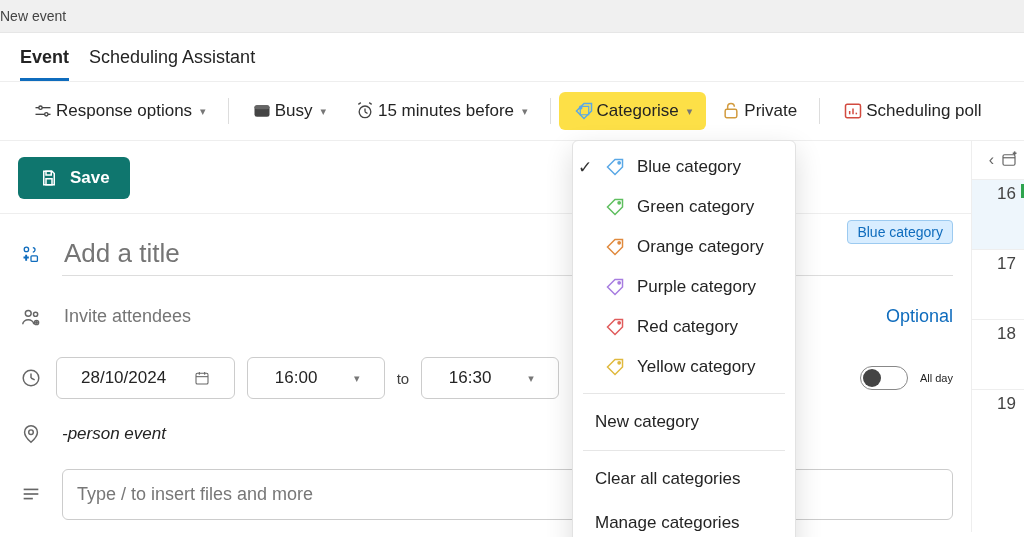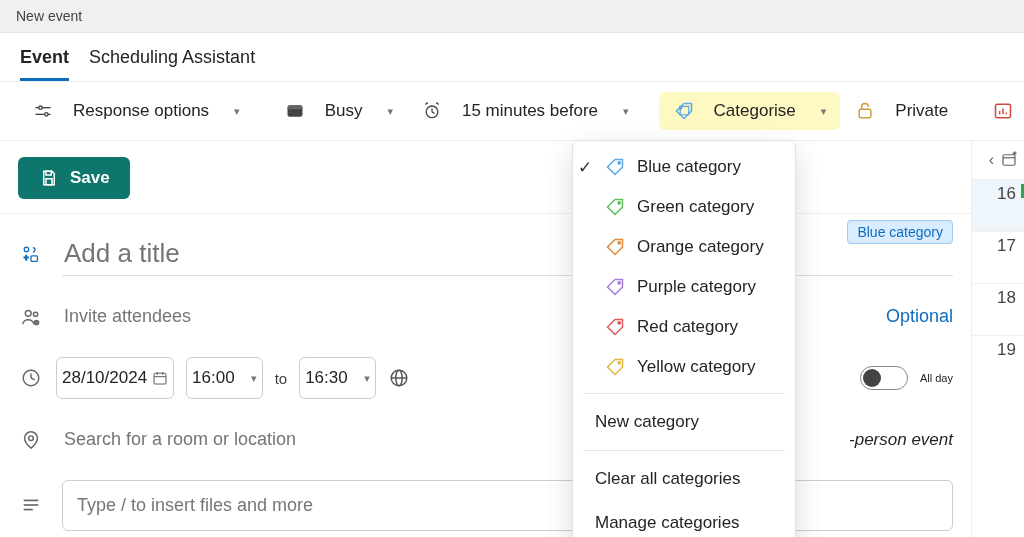--- a/index.html
+++ b/index.html
@@ -1,55 +1,55 @@
 <!DOCTYPE html>
 <html><head>
 <meta charset="utf-8">
 <style>
   * { box-sizing: border-box; margin: 0; padding: 0; font-family: "Segoe UI", -apple-system, sans-serif; }
   body { background: #fff; color: #242424; width: 1024px; height: 537px; overflow: hidden; }
-  .titlebar { background: #f0f0f0; padding: 8px 16px; font-size: 14px; color: #444; border-bottom: 1px solid #e6e6e6; }
+  .titlebar { background: #f0f0f0; padding: 8px 0; font-size: 14px; color: #444; border-bottom: 1px solid #e6e6e6; }
   .tabs { display: flex; gap: 20px; padding: 14px 20px 0 20px; font-size: 18px; }
   .tab { padding-bottom: 10px; cursor: pointer; }
   .tab.active { font-weight: 600; border-bottom: 3px solid #0f6cbd; }
   .toolbar { display: flex; align-items: center; padding: 10px 18px; gap: 0; border-top: 1px solid #eee; border-bottom: 1px solid #eee; font-size: 17px; }
-  .tb-btn { display: inline-flex; align-items: center; gap: 19px; padding: 8px 14px; border-radius: 6px; cursor: pointer; white-space: nowrap; }
-  .tb-btn.active { background: #fef9c3; }
+  .tb-btn { display: inline-flex; align-items: center; gap: 2px; padding: 8px 14px; border-radius: 6px; cursor: pointer; white-space: nowrap; }
+  .tb-btn.active { background: #fde047; }
   .tb-sep { width: 1px; height: 26px; background: #ddd; margin: 0 8px; }
   .chev { font-size: 11px; color: #777; margin-left: 6px; }
   .icon-svg { display: inline-flex; width: 22px; height: 22px; align-items: center; justify-content: center; }
   .content-wrap { display: flex; }
   .form-area { flex: 1; padding: 16px 18px 0 18px; border-right: 1px solid #eee; }
   .save-btn { display: inline-flex; align-items: center; gap: 10px; background: #0f766e; color: #fff; font-weight: 600; font-size: 17px; padding: 10px 20px; border-radius: 6px; cursor: pointer; margin-bottom: 14px; }
   .row { display: flex; align-items: center; gap: 18px; padding: 12px 0; }
   .row-icon { width: 26px; color: #666; display: flex; justify-content: center; }
   .title-input { flex: 1; font-size: 26px; color: #555; border: none; outline: none; border-bottom: 1px solid #ddd; padding: 6px 2px; }
   .attendee-input { flex: 1; font-size: 18px; color: #555; border: none; outline: none; padding: 6px 2px; }
   .optional-link { color: #0f6cbd; font-size: 18px; cursor: pointer; margin-left: 36px; }
-  .date-box, .time-box { border: 1px solid #ccc; border-radius: 6px; padding: 10px 5px; font-size: 17px; display: inline-flex; align-items: center; gap: 5px; cursor: pointer; }
+  .date-box, .time-box { border: 1px solid #ccc; border-radius: 6px; padding: 10px 24px; font-size: 17px; display: inline-flex; align-items: center; gap: 28px; cursor: pointer; text-align: center; }
   .to-label { font-size: 15px; color: #404040; }
   .globe, .timezone { color: #555; cursor: pointer; }
   .allday { display: inline-flex; align-items: center; gap: 12px; margin-left: auto; font-size: 11px; }
   .toggle { width: 48px; height: 24px; border: 1px solid #888; border-radius: 14px; position: relative; cursor: pointer; background: #fff; }
   .toggle .knob { position: absolute; left: 2px; top: 2px; width: 18px; height: 18px; border-radius: 50%; background: #444; }
   .loc-input { flex: 1; font-size: 18px; color: #555; border: none; outline: none; padding: 6px 2px; }
   .inperson { font-size: 17px; color: #242424; white-space: nowrap; font-style: italic; }
   .body-box { flex: 1; border: 1px solid #ccc; border-radius: 6px; padding: 14px; font-size: 18px; color: #777; margin-left: 44px; cursor: text; }
   .badge { position: absolute; top: 0; right: 0; background: #d8edff; color: #0f6cbd; border: 1px solid #9ccaf0; border-radius: 4px; padding: 3px 9px; font-size: 14px; }
   .title-row { position: relative; }
   .dropdown { position: absolute; left: 572px; top: 140px; width: 224px; background: #fff; border: 1px solid #e2e2e2; box-shadow: 0 10px 28px rgba(0,0,0,0.14); border-radius: 6px; padding: 6px 0; z-index: 50; }
   .dd-item { display: flex; align-items: center; gap: 12px; padding: 10px 14px; font-size: 17px; cursor: pointer; position: relative; }
   .dd-item .check { position: absolute; left: -2px; width: 28px; text-align: center; color: #333; }
   .dd-item .tagwrap { margin-left: 18px; display: inline-flex; }
   .dd-sep { height: 1px; background: #e6e6e6; margin: 6px 10px; }
   .dd-plain { padding: 12px 22px; font-size: 17px; cursor: pointer; }
   .sidecal { width: 52px; padding-top: 10px; position: relative; }
   .sidecal-top { display: flex; gap: 6px; justify-content: flex-end; padding: 0 6px 10px 0; color: #666; }
   .caret { font-size: 16px; cursor: pointer; }
-  .day-cell { height: 52px; border-top: 1px solid #eee; padding: 4px 8px 0 0; text-align: right; font-size: 17px; color: #444; position: relative; }
+  .day-cell { height: 70px; border-top: 1px solid #eee; padding: 4px 8px 0 0; text-align: right; font-size: 17px; color: #444; position: relative; }
   .day-cell.today { background: #eef6fc; }
   .day-cell .bar { position: absolute; right: 0; top: 4px; width: 3px; height: 14px; background: #2da44e; }
   svg { display: block; }
 </style>
 </head>
 <body>
 
 <div class="titlebar">
   <span>New event</span>
 </div>
@@ -287,21 +287,20 @@
     </div>
 
     
     <div class="row">
       <div class="row-icon">
         <svg viewBox="0 0 24 24" width="22" height="22" fill="none" stroke="#666" stroke-width="1.6">
             <path d="M12 21s-7-6.2-7-11a7 7 0 0 1 14 0c0 4.8-7 11-7 11z"></path>
             <circle cx="12" cy="10" r="2.5"></circle>
           </svg>
       </div>
-      <input class="loc-input" placeholder="Search for a room or location" style="">
       <span class="inperson">-person event</span>
     </div>
 
     
     <div class="row" style="align-items:flex-start">
       <div class="row-icon" style="margin-top:14px">
         <svg viewBox="0 0 24 24" width="22" height="22" fill="none" stroke="#666" stroke-width="1.8">
             <line x1="4" y1="7" x2="20" y2="7"></line>
             <line x1="4" y1="12" x2="20" y2="12"></line>
             <line x1="4" y1="17" x2="14" y2="17"></line>

